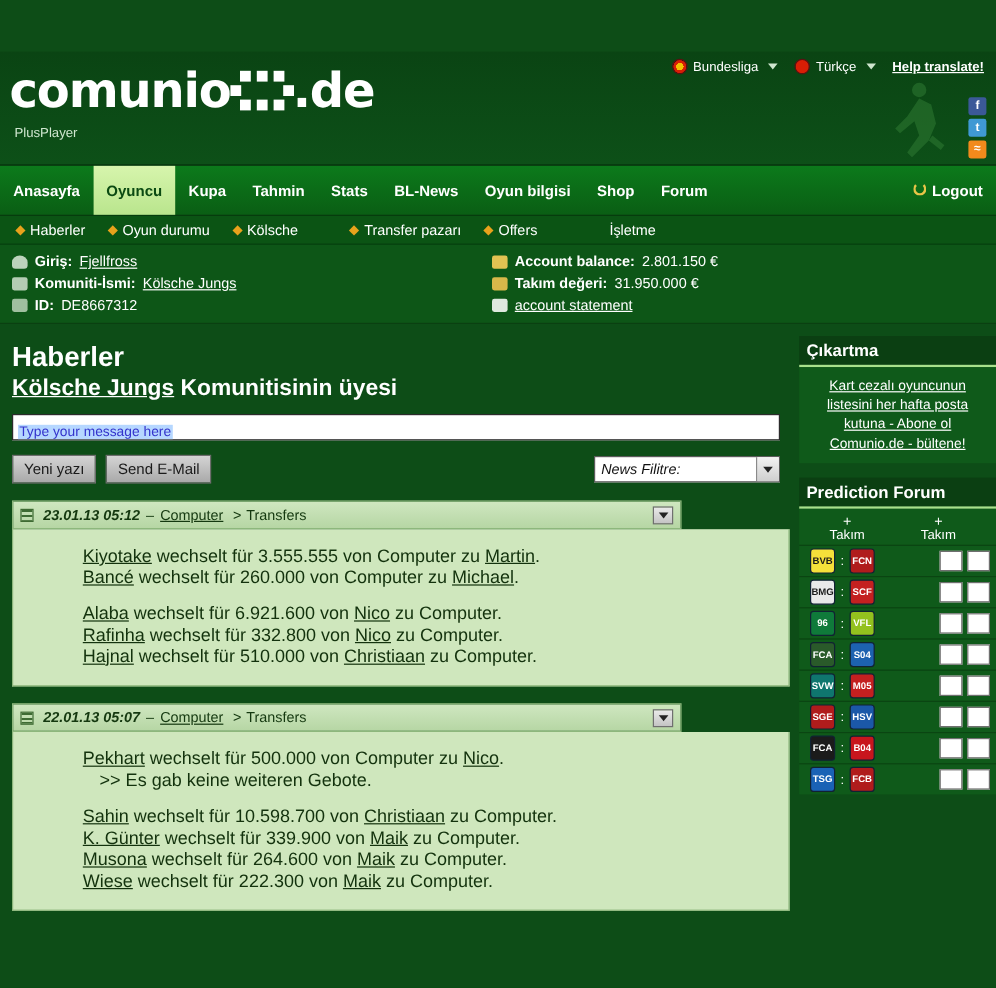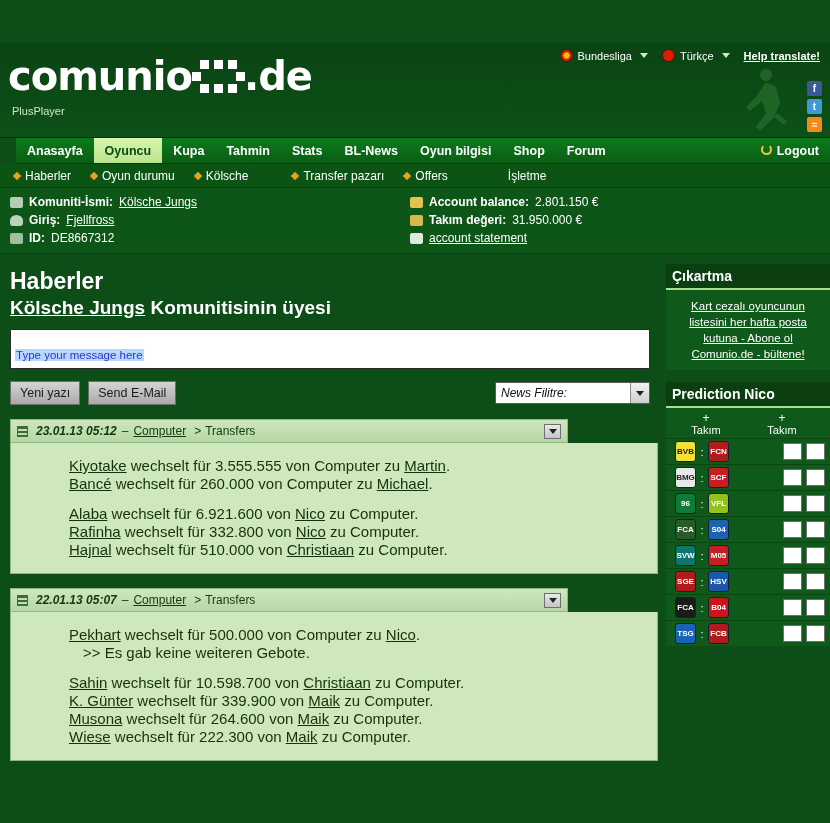--- a/index.html
+++ b/index.html
@@ -116,28 +116,27 @@
     text-align: center;
     line-height: 15px;
     border-radius: 2px;
   }
   .social .fb { background: #3b5998; }
   .social .tw { background: #4099d4; }
   .social .rss { background: #f28a1c; }
 
   
   .mainnav {
-    height: 26px;
+    height: 42px;
     background: #0a6a17;
     background: linear-gradient(to bottom, #0c7a1b 0%, #0a5e14 100%);
     display: flex;
     align-items: stretch;
     font-size: 12.5px;
     border-bottom: 1px solid #063c0d;
-    margin-left: 16px;
   }
   .mainnav a {
     display: flex;
     align-items: center;
     padding: 0 11px;
     text-decoration: none;
     color: #ffffff;
     font-weight: bold;
     white-space: nowrap;
   }
@@ -234,21 +233,21 @@
   }
   h2.sub-title .u { text-decoration: underline; }
 
   .msgbox {
     width: 640px;
     height: 22px;
     border: 1px solid #2b2b2b;
     background: #ffffff;
     color: #3333cc;
     font-size: 11.5px;
-    padding: 19px 4px;
+    padding: 8px 4px;
   }
   .msgbox .sel {
     background: #b6d7ff;
     padding: 0 1px;
   }
   .btnrow {
     display: flex;
     align-items: center;
     margin-top: 12px;
     width: 640px;
@@ -491,28 +490,28 @@
       <span>Offers</span>
     </div>
   <div class="item" style="margin-left:40px">
       <span>İşletme</span>
     </div>
 </div>
 
 <div class="infobar">
   <div class="col left">
     <div class="row">
+      <span class="mini-icon user"></span>
+      <b>Giriş:</b>
+      <u>Fjellfross</u>
+    </div>
+    <div class="row">
       <span class="mini-icon group"></span>
       <b>Komuniti-İsmi:</b>
       <u>Kölsche Jungs</u>
-    </div>
-    <div class="row">
-      <span class="mini-icon user"></span>
-      <b>Giriş:</b>
-      <u>Fjellfross</u>
     </div>
     <div class="row">
       <span class="mini-icon id"></span>
       <b>ID:</b>
       <span>DE8667312</span>
     </div>
   </div>
   <div class="col right">
     <div class="row">
       <span class="mini-icon money"></span>
@@ -612,21 +611,21 @@
         <a href="#">
           <span>Kart cezalı oyuncunun</span>
           <span>listesini her hafta posta</span>
           <span>kutuna - Abone ol</span>
           <span>Comunio.de - bültene!</span>
         </a>
       </div>
     </div>
 
     <div class="panel">
-      <div class="panel-head">Prediction Nico</div>
+      <div class="panel-head">Prediction Forum</div>
       <div class="pred-head-row">
         <div class="c1">
           <div class="plus">+</div>
           <div>Takım</div>
         </div>
         <div class="c2">
           <div class="plus">+</div>
           <div>Takım</div>
         </div>
       </div>

